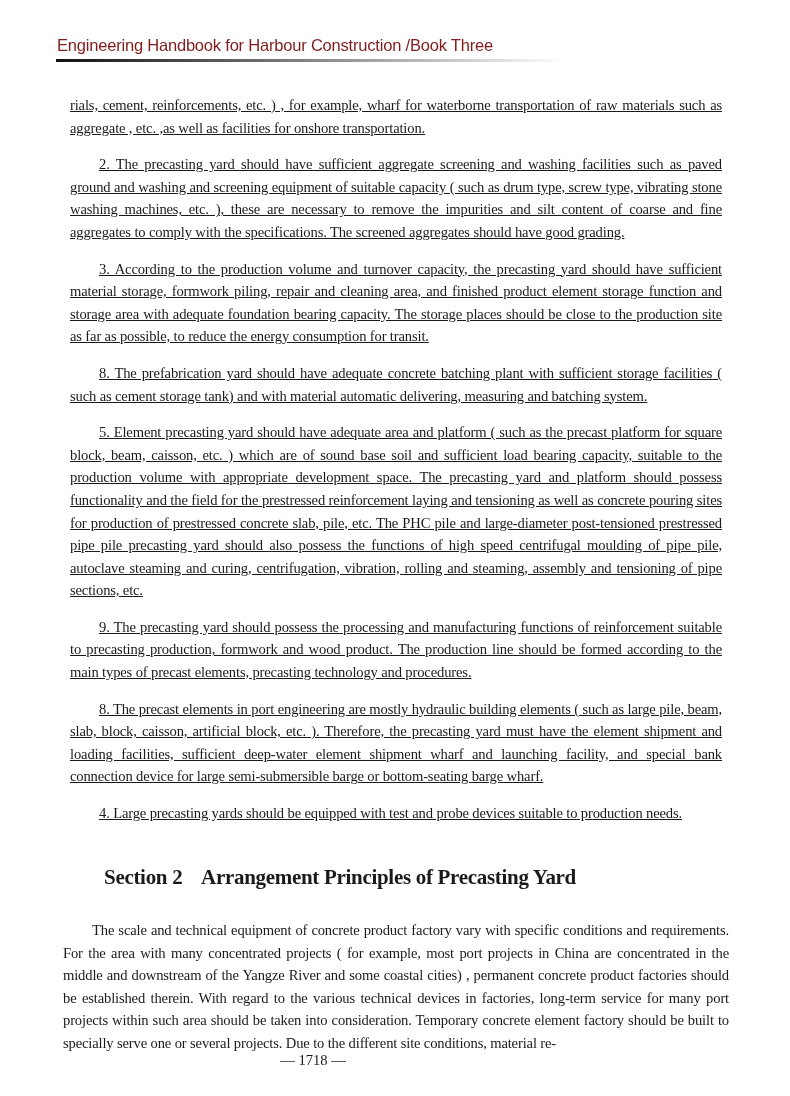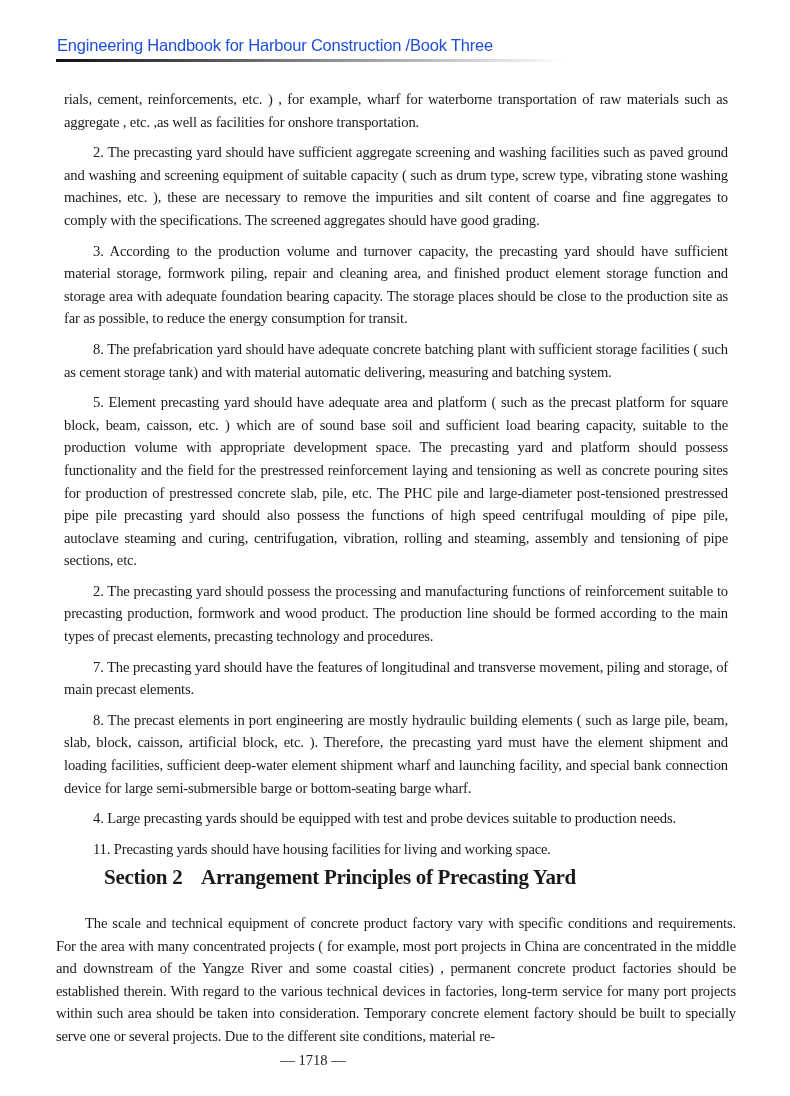--- a/index.html
+++ b/index.html
@@ -4,67 +4,65 @@
 <style>
   html, body { margin: 0; padding: 0; background: #ffffff; }
   body {
     width: 790px; height: 1096px; position: relative; overflow: hidden;
     font-family: "Liberation Serif", "DejaVu Serif", serif;
     color: #1a1a1a;
   }
   .running-head {
     position: absolute; left: 57px; top: 36px;
     font-family: "Liberation Sans", "DejaVu Sans", sans-serif;
-    font-size: 16.5px; color: #1d4ed8; letter-spacing: -0.2px;
+    font-size: 16.5px; color: #7f1d1d; letter-spacing: -0.2px;
     white-space: nowrap;
   }
   .head-rule {
     position: absolute; left: 56px; top: 59px; width: 510px; height: 3px;
     background: linear-gradient(to right, #111 0%, #555 30%, #aaa 65%, rgba(255,255,255,0) 100%);
   }
   .body-text {
     position: absolute; left: 56px; top: 80px; width: 680px;
     font-size: 14.6px; line-height: 22.6px; text-align: justify;
     letter-spacing: -0.15px;
   }
-  .body-text p { margin: 8px; }
+  .body-text p { margin: 14px; text-decoration: underline; }
   .body-text p.indent { text-indent: 29px; }
   .section-title {
     position: absolute; left: 0; top: 865px; width: 680px; text-align: center;
     font-size: 21px; font-weight: bold; letter-spacing: -0.3px;
     white-space: pre;
   }
   .section-body {
     position: absolute; left: 56px; top: 912px; width: 680px;
     font-size: 14.6px; line-height: 22.6px; text-align: justify;
     letter-spacing: -0.15px;
   }
-  .section-body p { margin: 0; text-indent: 29px; }
+  .section-body p { margin: 7px; text-indent: 29px; }
   .page-number {
     position: absolute; left: 0; top: 1052px; width: 626px; text-align: center;
     font-size: 14.6px; white-space: pre;
   }
 </style>
 </head>
 <body>
 
 <div class="running-head">Engineering Handbook for Harbour Construction /Book Three</div>
 <div class="head-rule"></div>
 
 <div class="body-text">
   <p>rials, cement, reinforcements, etc. ) , for example, wharf for waterborne transportation of raw materials such as aggregate , etc. ,as well as facilities for onshore transportation.</p>
   <p class="indent">2. The precasting yard should have sufficient aggregate screening and washing facilities such as paved ground and washing and screening equipment of suitable capacity ( such as drum type, screw type, vibrating stone washing machines, etc. ), these are necessary to remove the impurities and silt content of coarse and fine aggregates to comply with the specifications. The screened aggregates should have good grading.</p>
   <p class="indent">3. According to the production volume and turnover capacity, the precasting yard should have sufficient material storage, formwork piling, repair and cleaning area, and finished product element storage function and storage area with adequate foundation bearing capacity. The storage places should be close to the production site as far as possible, to reduce the energy consumption for transit.</p>
   <p class="indent">8. The prefabrication yard should have adequate concrete batching plant with sufficient storage facilities ( such as cement storage tank) and with material automatic delivering, measuring and batching system.</p>
   <p class="indent">5. Element precasting yard should have adequate area and platform ( such as the precast platform for square block, beam, caisson, etc. ) which are of sound base soil and sufficient load bearing capacity, suitable to the production volume with appropriate development space. The precasting yard and platform should possess functionality and the field for the prestressed reinforcement laying and tensioning as well as concrete pouring sites for production of prestressed concrete slab, pile, etc. The PHC pile and large-diameter post-tensioned prestressed pipe pile precasting yard should also possess the functions of high speed centrifugal moulding of pipe pile, autoclave steaming and curing, centrifugation, vibration, rolling and steaming, assembly and tensioning of pipe sections, etc.</p>
-  <p class="indent">2. The precasting yard should possess the processing and manufacturing functions of reinforcement suitable to precasting production, formwork and wood product. The production line should be formed according to the main types of precast elements, precasting technology and procedures.</p>
-  <p class="indent">7. The precasting yard should have the features of longitudinal and transverse movement, piling and storage, of main precast elements.</p>
+  <p class="indent">9. The precasting yard should possess the processing and manufacturing functions of reinforcement suitable to precasting production, formwork and wood product. The production line should be formed according to the main types of precast elements, precasting technology and procedures.</p>
   <p class="indent">8. The precast elements in port engineering are mostly hydraulic building elements ( such as large pile, beam, slab, block, caisson, artificial block, etc. ). Therefore, the precasting yard must have the element shipment and loading facilities, sufficient deep-water element shipment wharf and launching facility, and special bank connection device for large semi-submersible barge or bottom-seating barge wharf.</p>
   <p class="indent">4. Large precasting yards should be equipped with test and probe devices suitable to production needs.</p>
-  <p class="indent">11. Precasting yards should have housing facilities for living and working space.</p>
 </div>
 
 <div class="section-title">Section 2    Arrangement Principles of Precasting Yard</div>
 
 <div class="section-body">
   <p>The scale and technical equipment of concrete product factory vary with specific conditions and requirements. For the area with many concentrated projects ( for example, most port projects in China are concentrated in the middle and downstream of the Yangze River and some coastal cities) , permanent concrete product factories should be established therein. With regard to the various technical devices in factories, long-term service for many port projects within such area should be taken into consideration. Temporary concrete element factory should be built to specially serve one or several projects. Due to the different site conditions, material re-</p>
 </div>
 
 <div class="page-number">— 1718 —</div>
 

